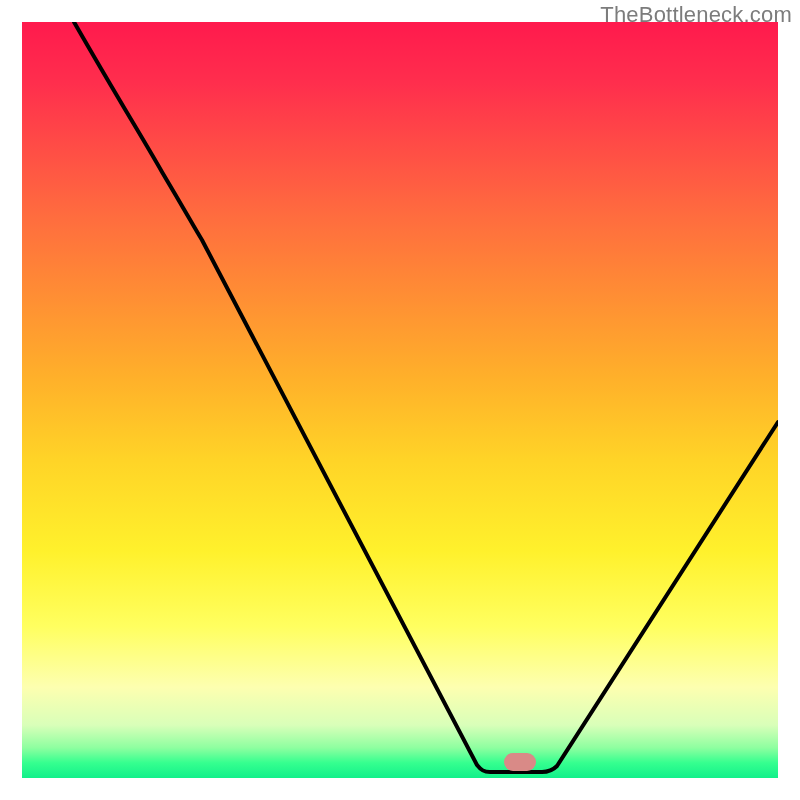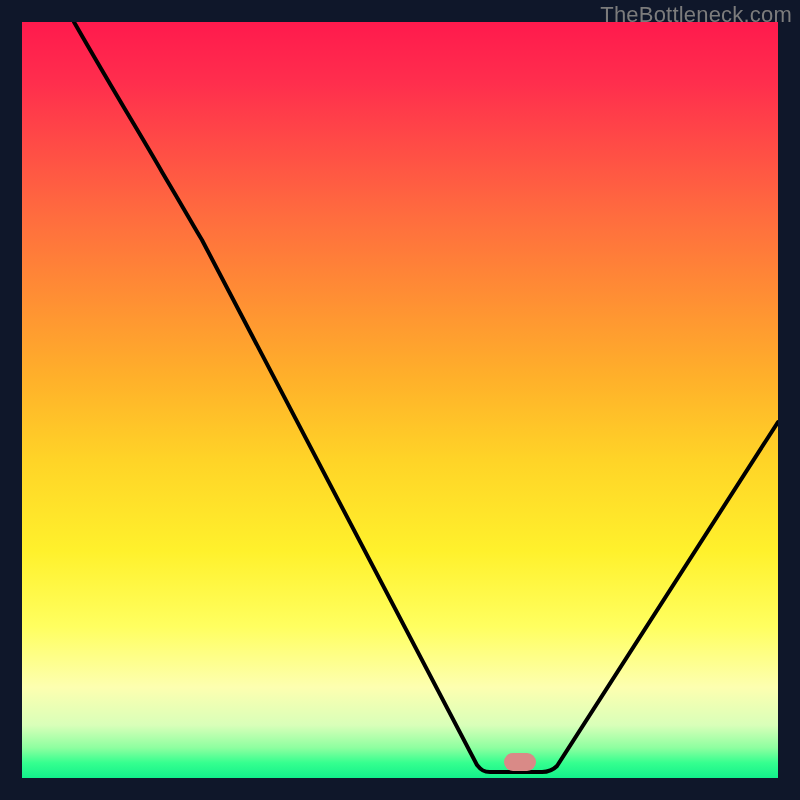--- a/index.html
+++ b/index.html
@@ -7,21 +7,21 @@
     padding: 0;
     width: 800px;
     height: 800px;
     background: #000;
     overflow: hidden;
     font-family: Arial, Helvetica, sans-serif;
   }
   .frame {
     position: absolute;
     inset: 0;
-    background: #0f172a;
+    background: #ffffff;
   }
   .plot-area {
     position: absolute;
     left: 22px;
     top: 22px;
     width: 756px;
     height: 756px;
     background: linear-gradient(
       to bottom,
       #ff1a4d 0%,

